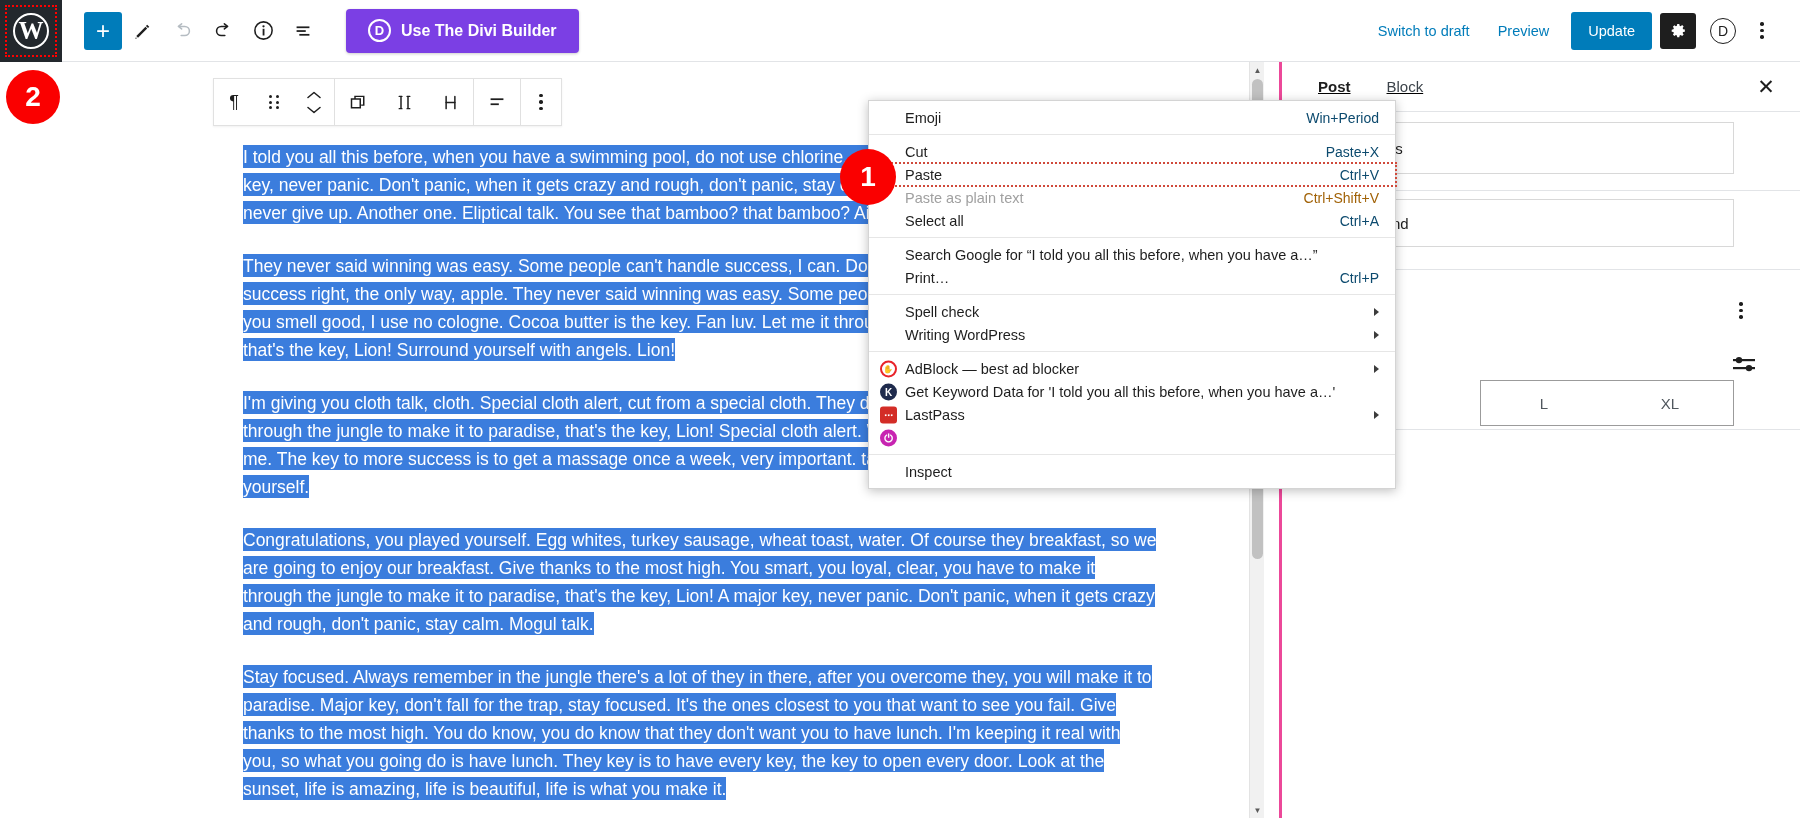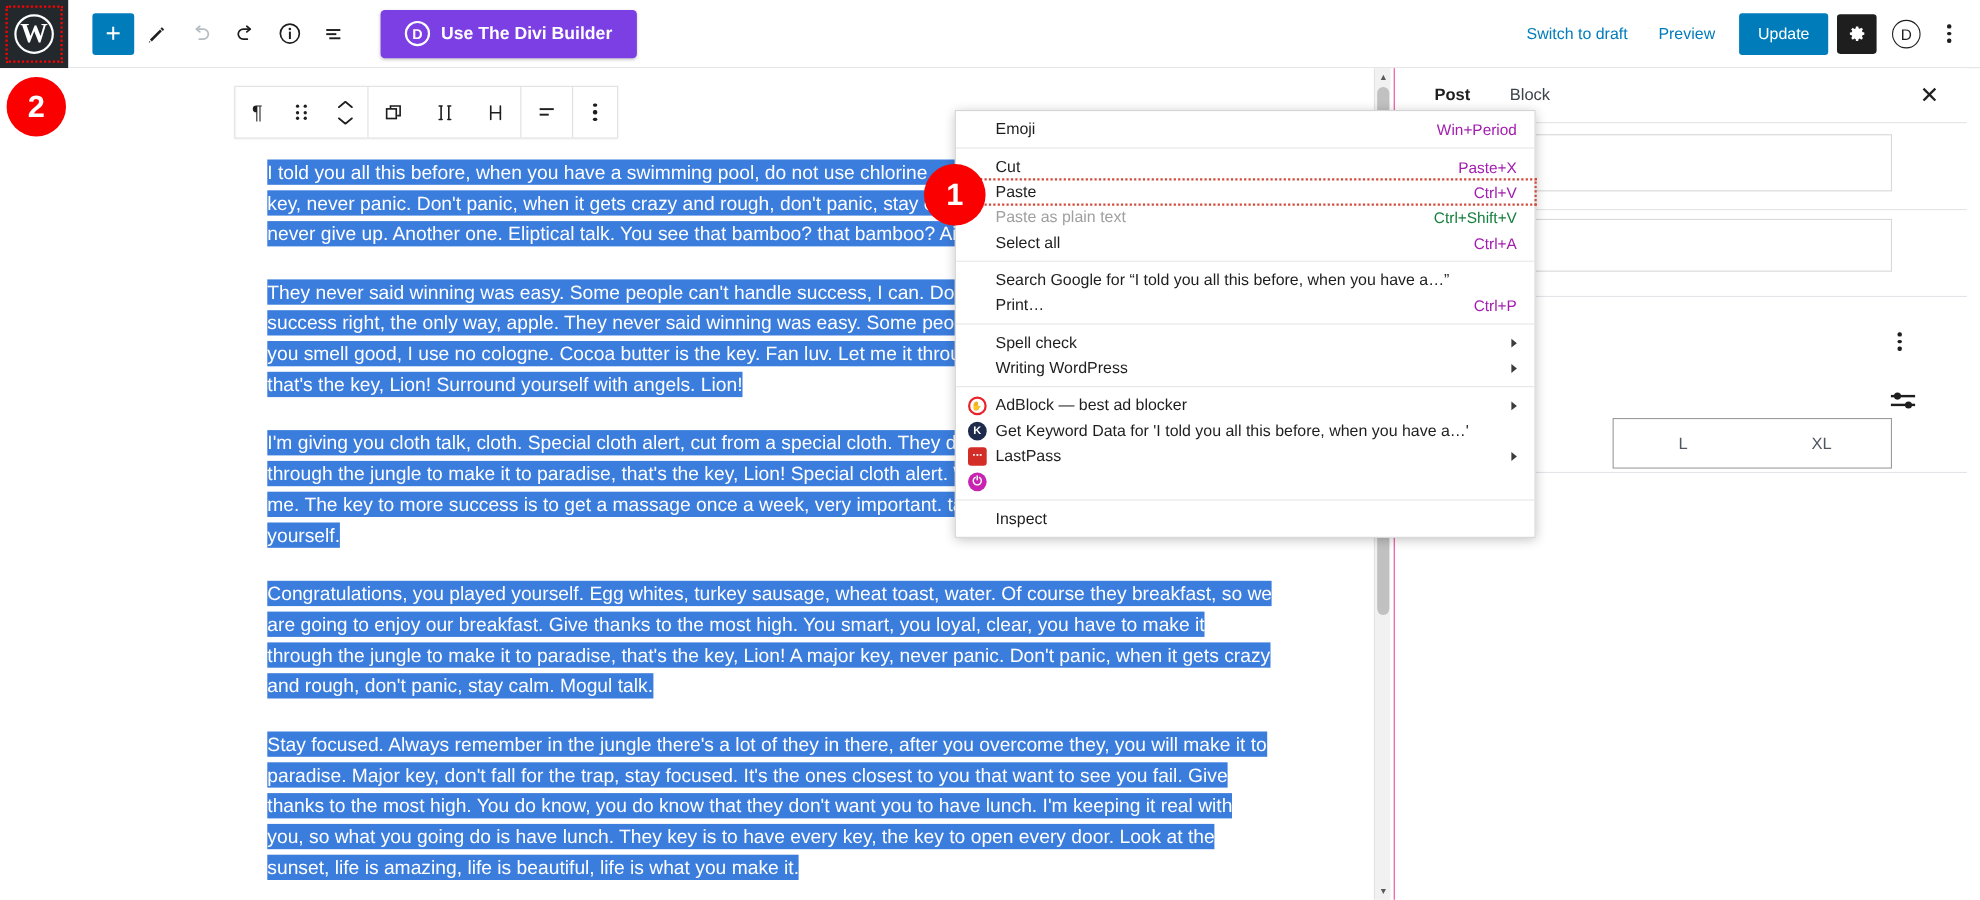--- a/index.html
+++ b/index.html
@@ -70,21 +70,21 @@
   }
   .divi-circle {
     width: 23px; height: 23px; border-radius: 50%;
     border: 2px solid #fff;
     display: flex; align-items: center; justify-content: center;
     font-size: 13px; font-weight: bold;
   }
   .tb-right {
     margin-left: auto;
     display: flex; align-items: center; gap: 0;
-    padding-right: 12px;
+    padding-right: 22px;
   }
   .link-btn {
     color: #007cba; background: none; border: none;
     font-size: 14.5px; padding: 0 14px; cursor: pointer;
     height: 40px;
   }
   .update-btn {
     background: #007cba; color: #fff;
     border: none; border-radius: 3px;
     height: 38px; padding: 0 17px;
@@ -208,24 +208,25 @@
   .cs-arrow.down { bottom: 0; }
   .cs-thumb {
     position: absolute; left: 2px; top: 17px;
     width: 11px; height: 480px;
     background: #c1c1c1; border-radius: 6px;
   }
 
   
   .sidebar {
     position: absolute;
-    top: 62px; right: 12px;
+    top: 62px; right: 0;
     width: 521px; height: 756px;
     background: #fff;
-    border-left: 1px solid #ec4899;
+    border-left: 3px solid #ec4899;
+    text-decoration: underline;
   }
   .sb-tabs {
     height: 50px;
     display: flex; align-items: center;
     border-bottom: 1px solid #e2e4e7;
     padding-left: 18px;
     position: relative;
   }
   .sb-tab {
     font-size: 15px; color: #1e1e1e;
@@ -292,26 +293,26 @@
     height: 23px;
     display: flex; align-items: center;
     padding: 0 16px 0 36px;
     position: relative;
     cursor: pointer;
     white-space: nowrap;
   }
   .cm-label { flex: 0 1 auto; overflow: hidden; text-overflow: ellipsis; }
   .cm-accel {
     margin-left: auto;
-    color: #a21caf;
+    color: #0c4a6e;
     font-size: 14px;
     padding-left: 24px;
   }
   .cm-item.disabled { color: #a0a0a0; }
-  .cm-item.disabled .cm-accel { color: #15803d; }
+  .cm-item.disabled .cm-accel { color: #a16207; }
   .cm-sep { height: 1px; background: #e6e6e6; margin: 5px 0; }
   .cm-arrow {
     margin-left: auto;
     width: 0; height: 0;
     border-left: 5px solid #3c3c3c;
     border-top: 4.5px solid transparent;
     border-bottom: 4.5px solid transparent;
   }
   .cm-ico {
     position: absolute; left: 11px; top: 50%;

